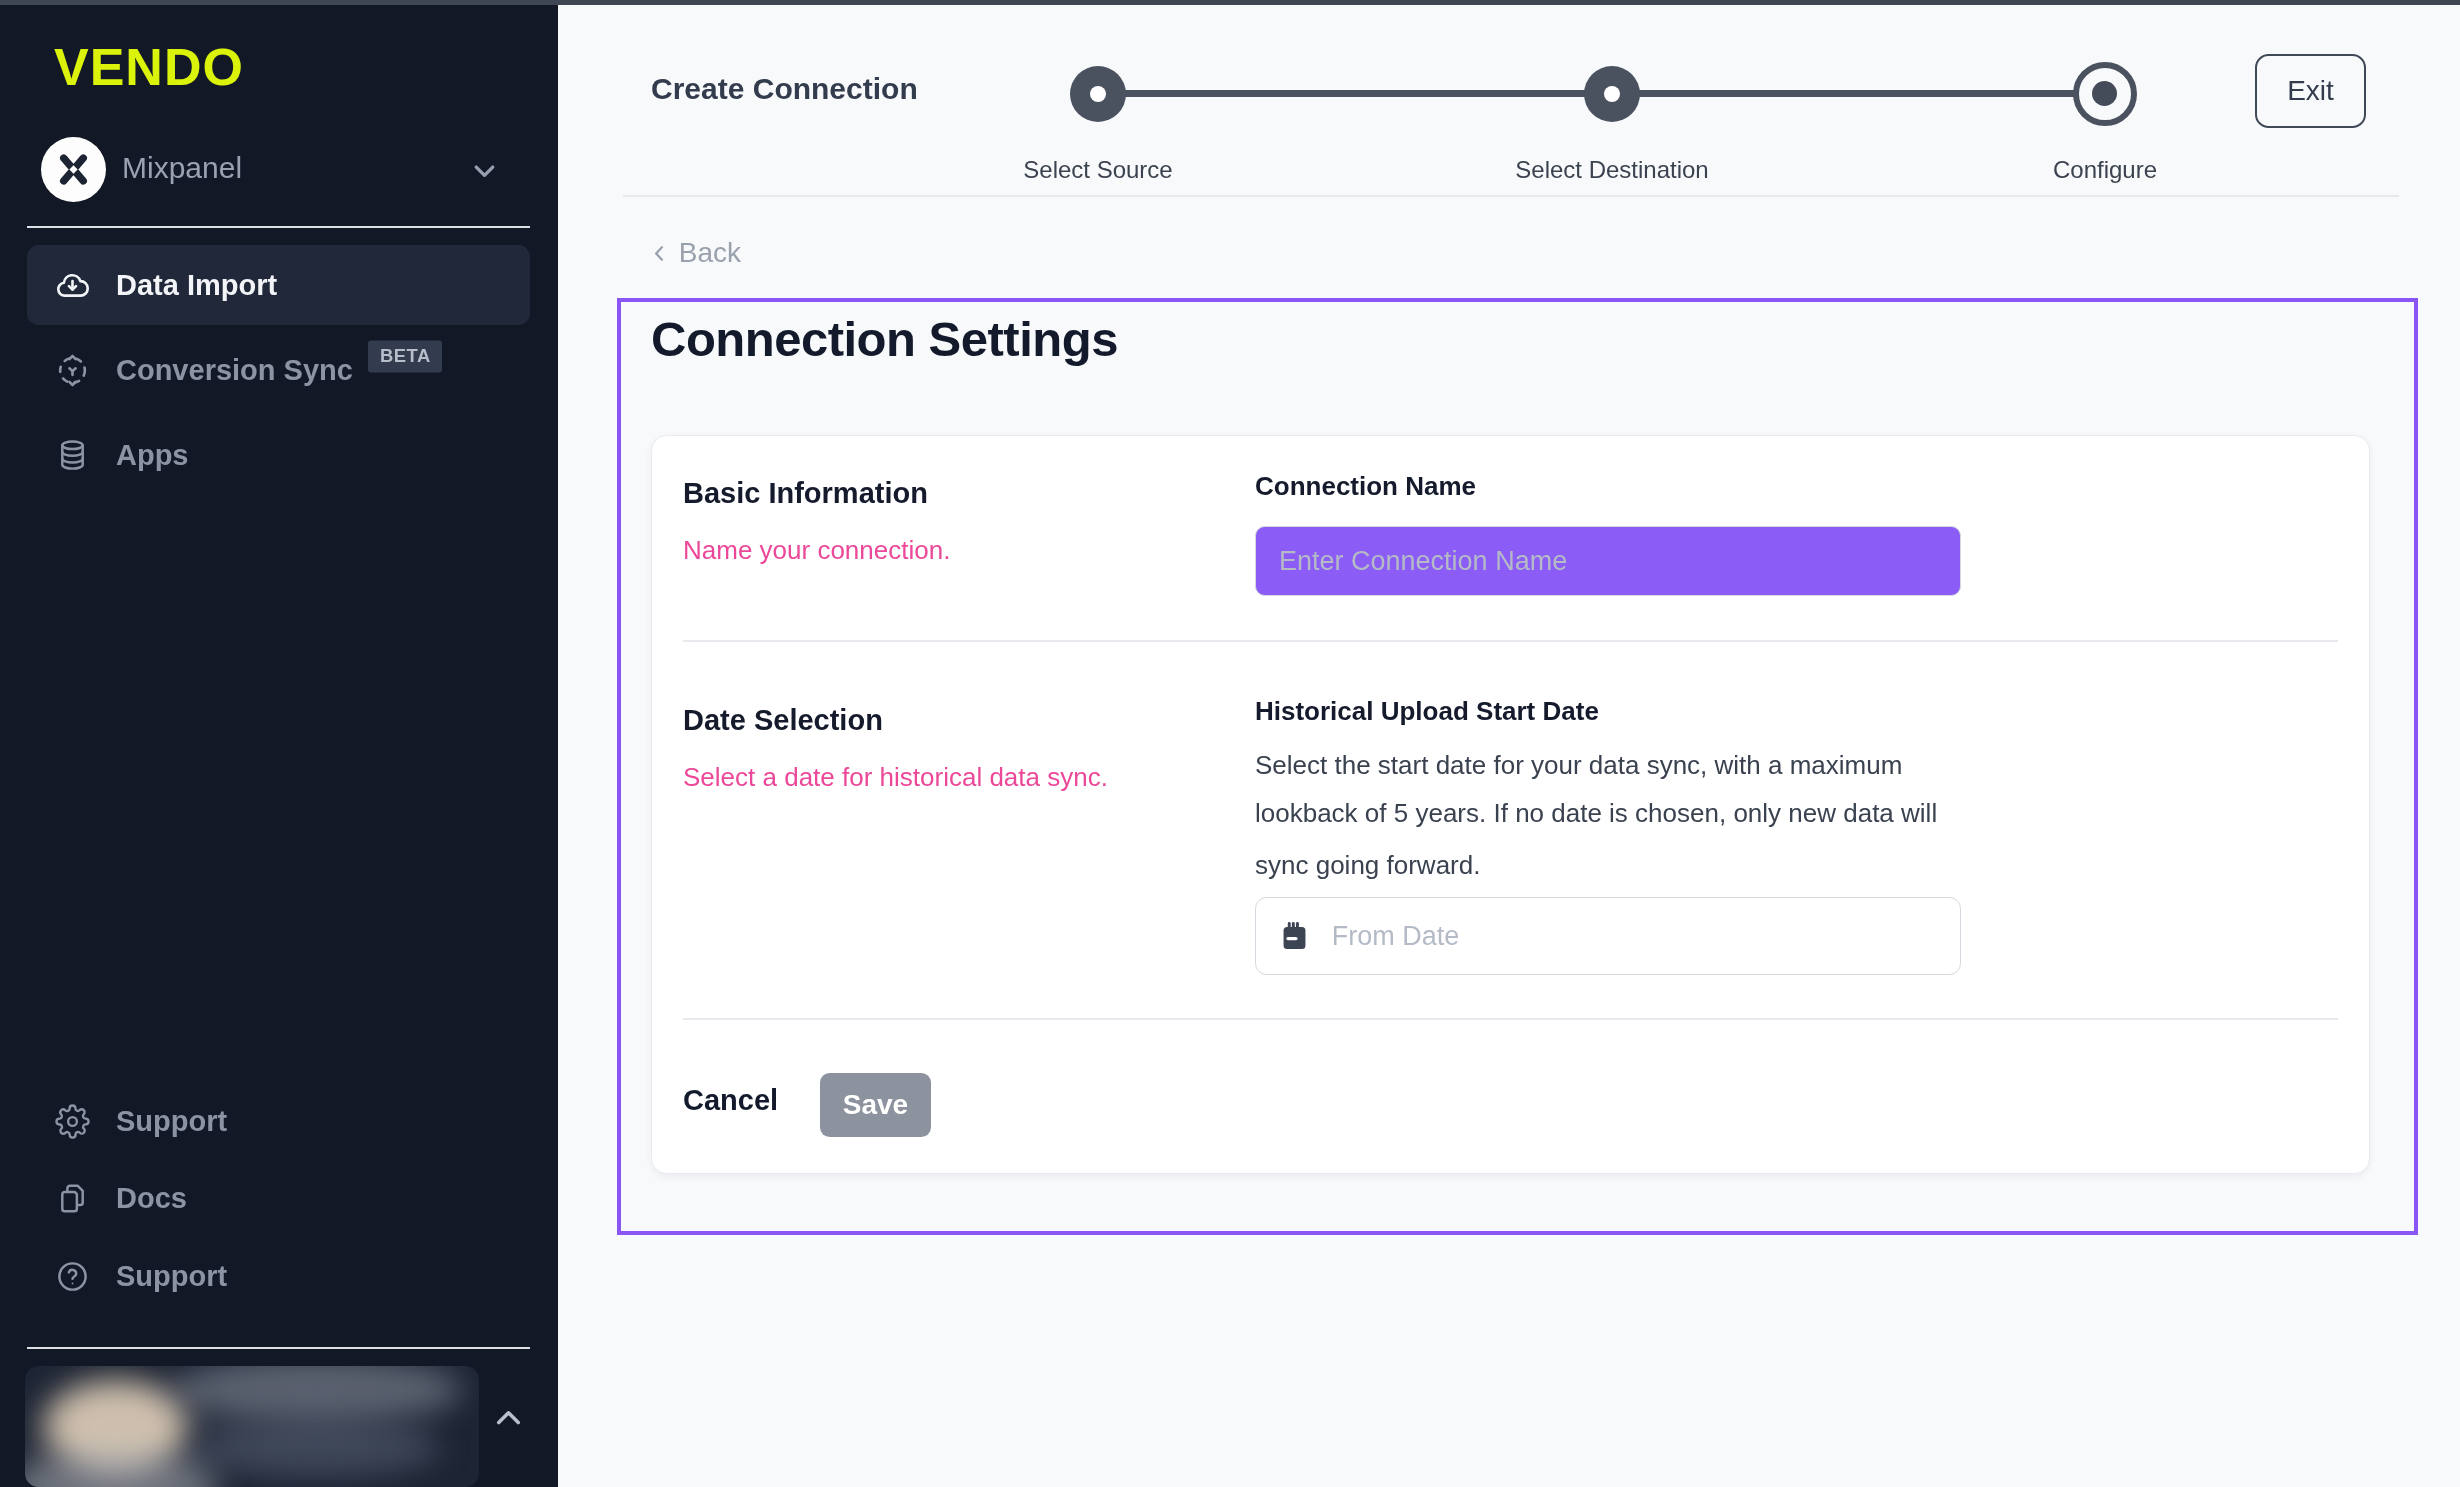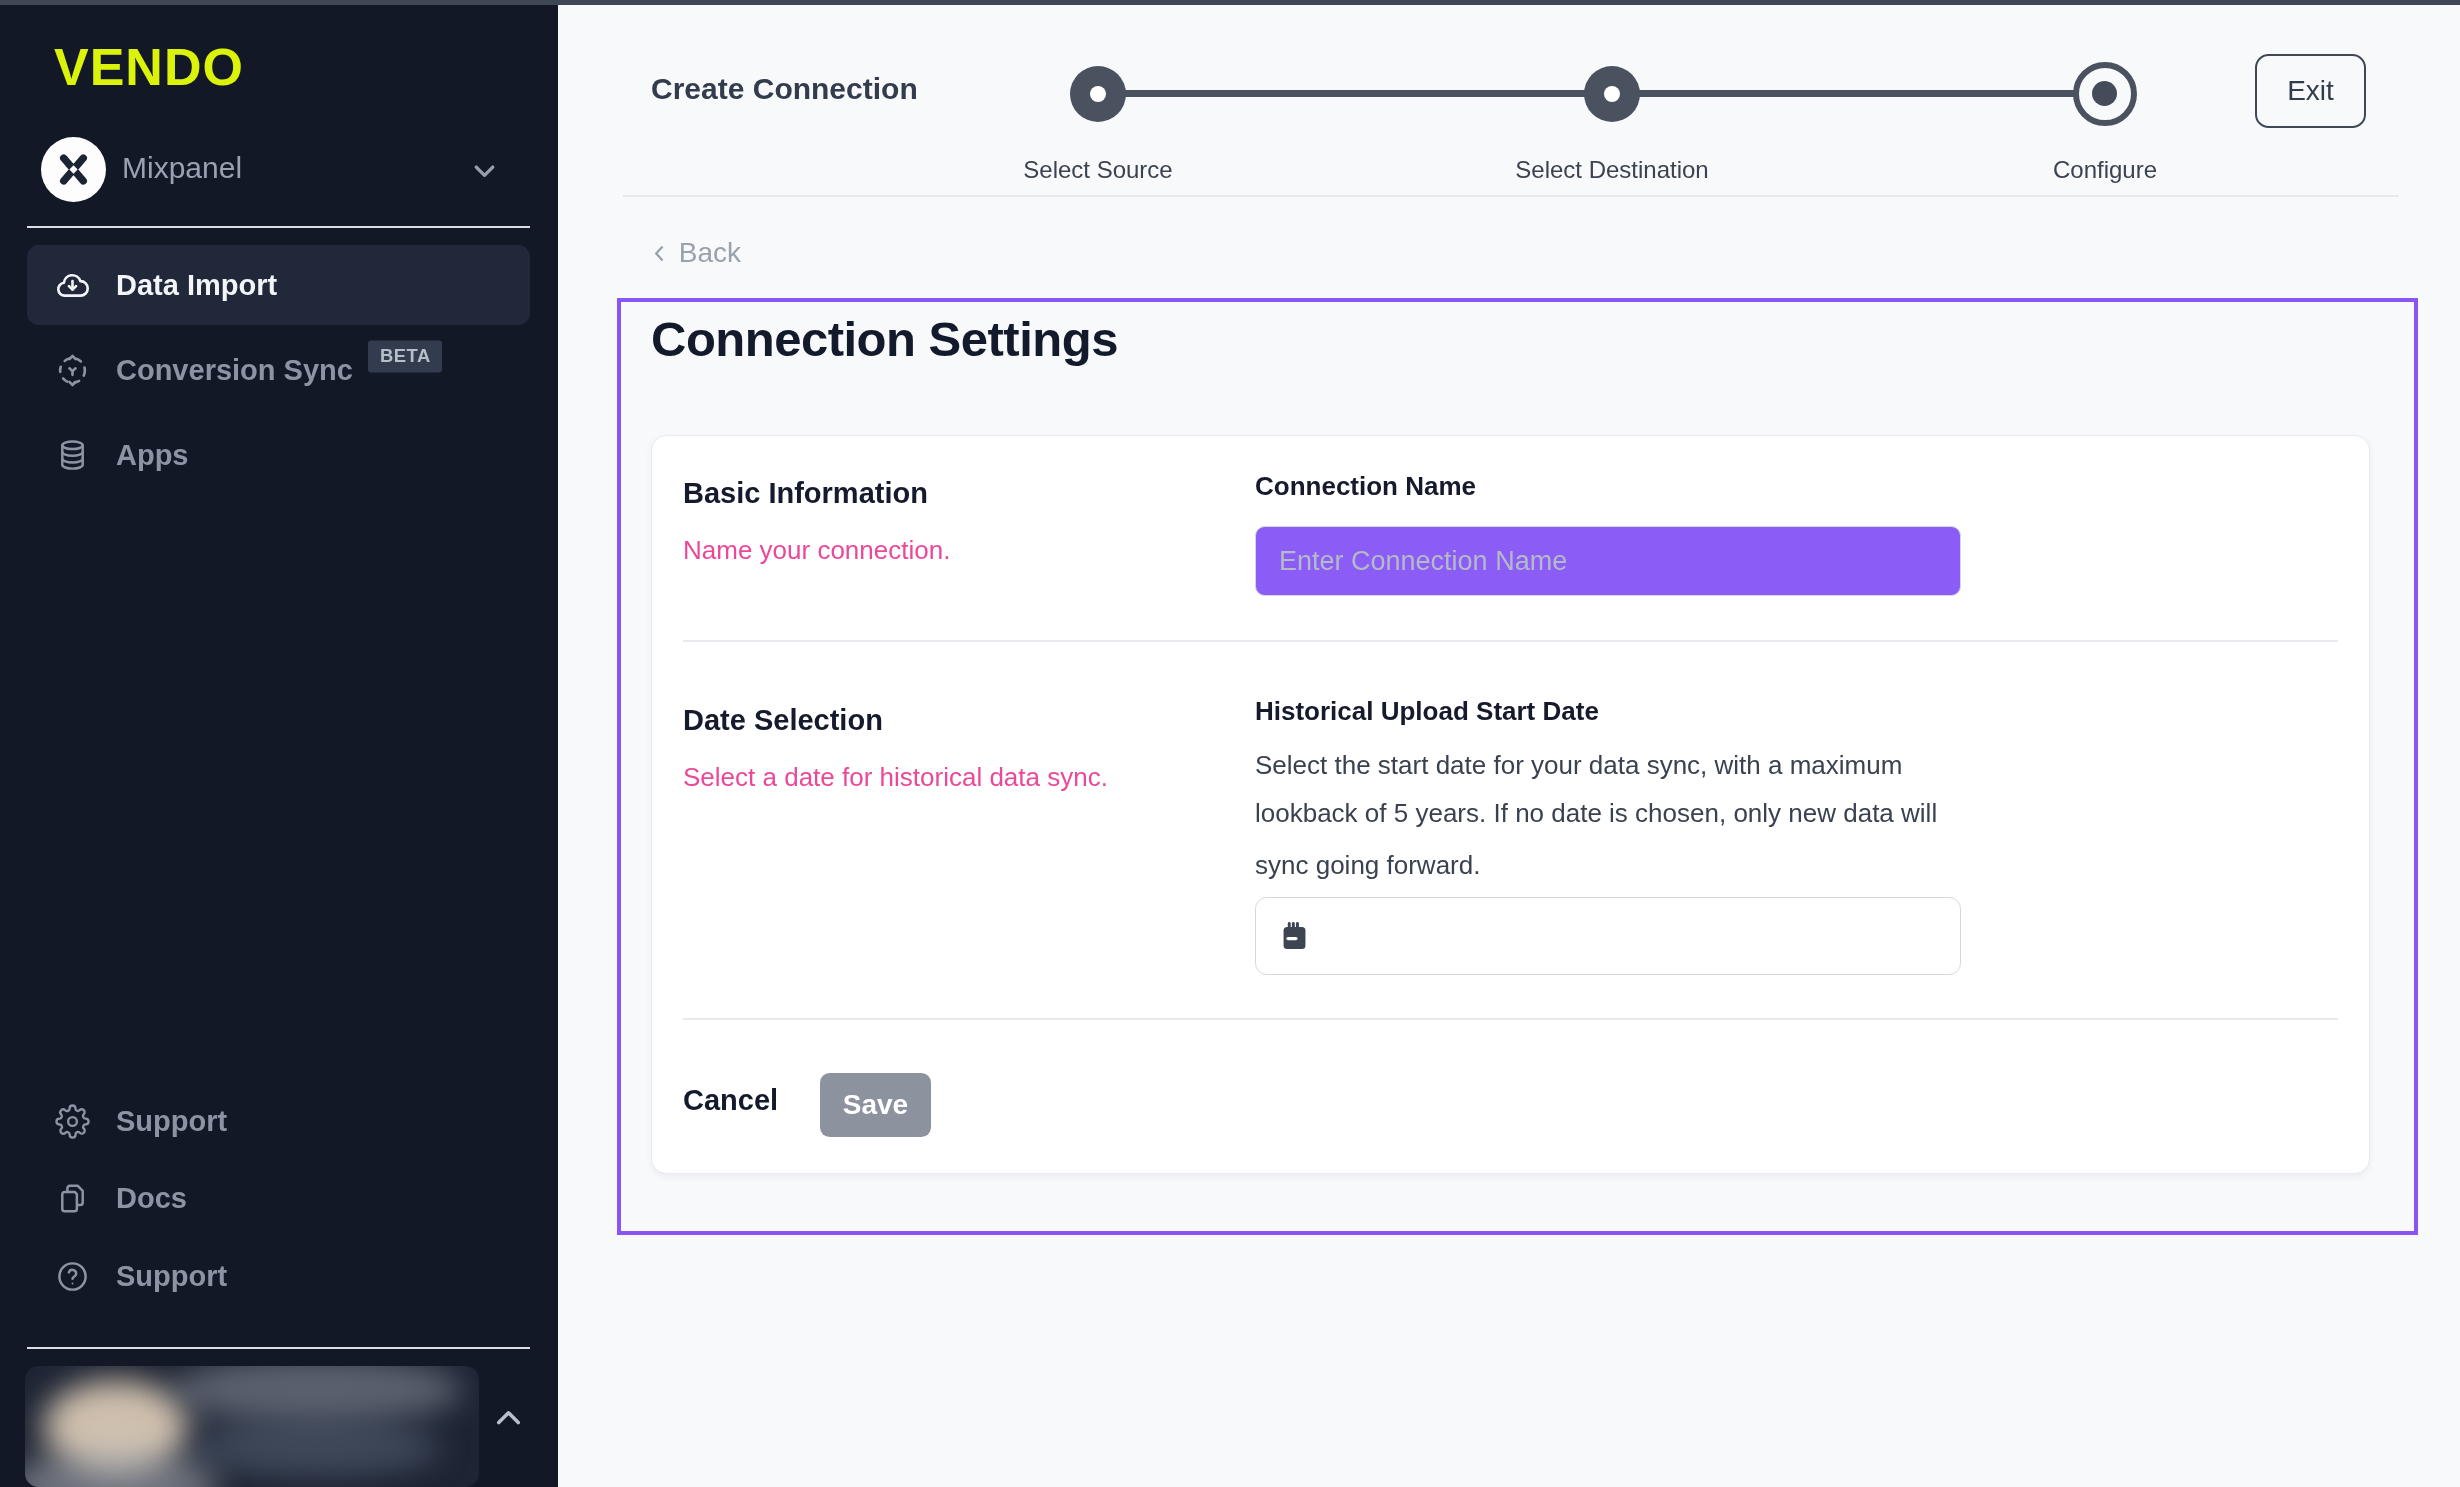--- a/index.html
+++ b/index.html
@@ -220,20 +220,21 @@
     <div class="date-wrap">
       <span class="cal">
         <svg width="35" height="35" viewBox="0 0 24 24">
           <rect x="4.5" y="5.5" width="15" height="15" rx="2.4" fill="currentColor"></rect>
           <line x1="8.4" y1="3" x2="8.4" y2="6.5" stroke="currentColor" stroke-width="2" stroke-linecap="round"></line>
           <line x1="11.2" y1="3" x2="11.2" y2="6.5" stroke="currentColor" stroke-width="2" stroke-linecap="round"></line>
           <line x1="14" y1="3" x2="14" y2="6.5" stroke="currentColor" stroke-width="2" stroke-linecap="round"></line>
           <line x1="7.5" y1="13.4" x2="13" y2="13.4" stroke="#ffffff" stroke-width="2.2" stroke-linecap="round"></line>
         </svg>
       </span>
+      <input class="date-input" type="text" placeholder="From Date" style="">
     </div>
 
     <div class="card-divider" style="top:582px;"></div>
 
     <button class="cancel-btn">Cancel</button>
     <button class="save-btn">Save</button>
   </div>
 </div>
 
 

